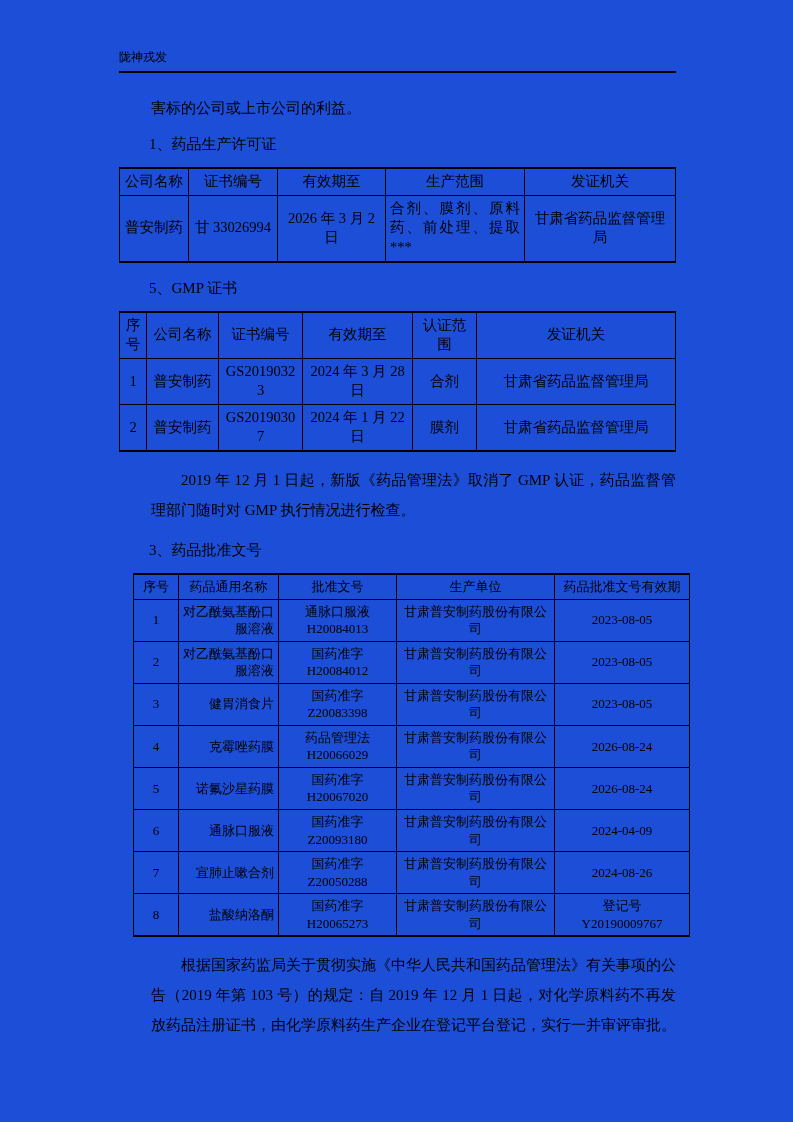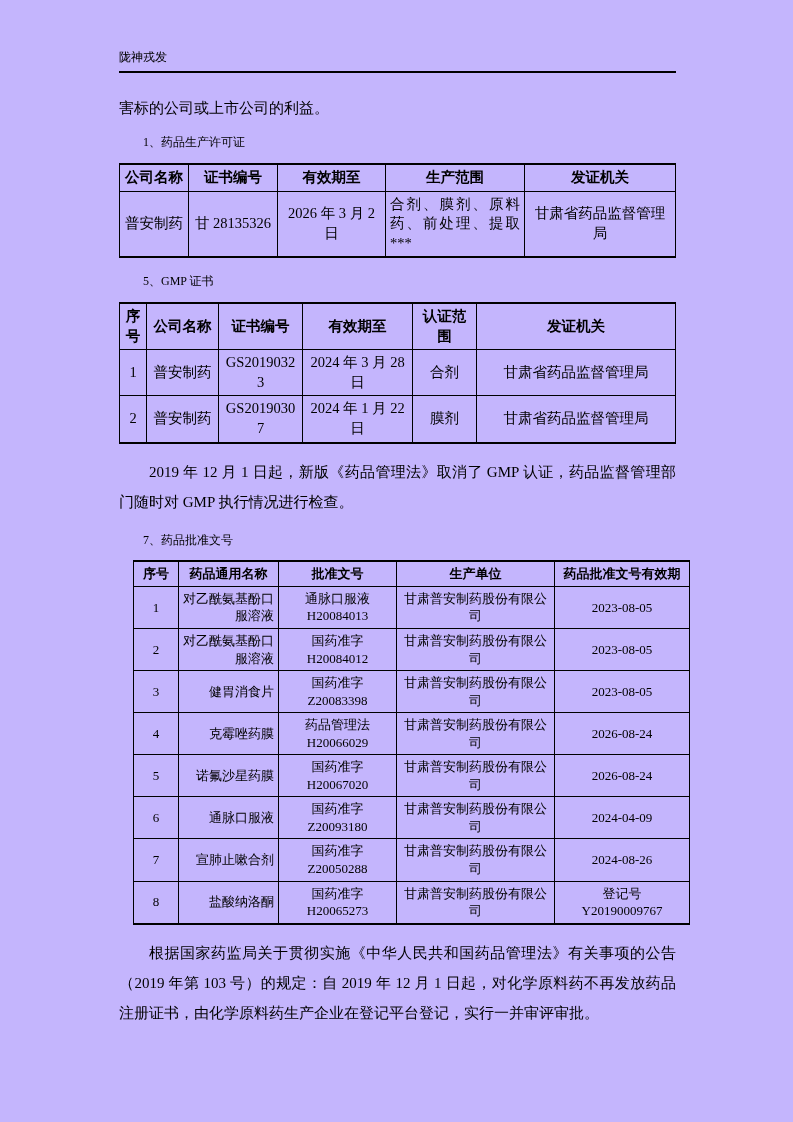--- a/index.html
+++ b/index.html
@@ -2,53 +2,54 @@
 <html><head>
 <meta charset="utf-8">
 <style>
   * { margin: 0; padding: 0; box-sizing: border-box; }
   html, body { background: #e8e8e8; }
   .page {
     position: relative;
     width: 793px;
     height: 1122px;
     margin: 0 auto;
-    background: #c4b5fd;
+    background: #1d4ed8;
     color: #000000;
     font-family: "Liberation Serif", "DejaVu Serif", serif;
     padding: 50px 117px 30px 119px;
     overflow: hidden;
   }
   .running-header {
     display: flex;
     justify-content: space-between;
     align-items: flex-end;
     font-size: 12px;
     line-height: 1.3;
     padding-bottom: 5px;
     border-bottom: 2px solid #000;
   }
   .para {
     font-size: 15px;
     line-height: 1.45;
     margin-top: 25px;
     text-align: justify;
+    margin-left: 32px;
   }
   .para.tall { line-height: 2; margin-top: 13px; }
   .indent { text-indent: 2em; }
   .sec {
     font-family: "Liberation Sans", "DejaVu Sans", sans-serif;
     font-size: 17.5px;
     font-weight: bold;
     line-height: 1.4;
     margin-top: 26px;
     letter-spacing: 0.5px;
   }
   .subhead {
-    font-size: 12px;
+    font-size: 15px;
     line-height: 1.4;
     margin-top: 15px;
     text-indent: 2em;
   }
   table.tbl {
     border-collapse: collapse;
     table-layout: fixed;
     width: 100%;
     margin-top: 12px;
     border-top: 2.5px solid #000;
@@ -57,21 +58,21 @@
     border-right: 1px solid #000;
   }
   table.tbl th, table.tbl td {
     border: 1px solid #000;
     text-align: center;
     vertical-align: middle;
     padding: 3px 4px;
     line-height: 1.35;
     word-break: break-word;
   }
-  table.tbl th { border-bottom: 1.5px solid #000; font-weight: bold; }
+  table.tbl th { border-bottom: 1.5px solid #000; font-weight: normal; }
   table.tbl td { white-space: pre-line; }
   
   .tbl1 { font-size: 14.5px; }
   .tbl1 th:nth-child(1), .tbl1 td:nth-child(1) { width: 69px; }
   .tbl1 th:nth-child(2), .tbl1 td:nth-child(2) { width: 89px; }
   .tbl1 th:nth-child(3), .tbl1 td:nth-child(3) { width: 108px; }
   .tbl1 th:nth-child(4), .tbl1 td:nth-child(4) { width: 139px; }
   .tbl1 td:nth-child(4) { text-align: justify; }
   
   .tbl2 { font-size: 14.5px; }
@@ -116,21 +117,21 @@
           <th>公司名称</th>
           <th>证书编号</th>
           <th>有效期至</th>
           <th>生产范围</th>
           <th>发证机关</th>
         </tr>
       </thead>
       <tbody>
         <tr>
           <td>普安制药</td>
-          <td>甘 28135326</td>
+          <td>甘 33026994</td>
           <td>2026 年 3 月 2 日</td>
           <td>合剂、膜剂、原料药、前处理、提取***</td>
           <td>甘肃省药品监督管理局</td>
         </tr>
       </tbody>
     </table>
 
   <p class="subhead">5、GMP 证书</p>
 
   <table class="tbl tbl2">
@@ -159,21 +160,21 @@
           <td>GS20190307</td>
           <td>2024 年 1 月 22 日</td>
           <td>膜剂</td>
           <td>甘肃省药品监督管理局</td>
         </tr>
       </tbody>
     </table>
 
   <p class="para tall indent">2019 年 12 月 1 日起，新版《药品管理法》取消了 GMP 认证，药品监督管理部门随时对 GMP 执行情况进行检查。</p>
 
-  <p class="subhead">7、药品批准文号</p>
+  <p class="subhead">3、药品批准文号</p>
 
   <table class="tbl tbl3">
       <thead>
         <tr>
           <th>序号</th>
           <th>药品通用名称</th>
           <th>批准文号</th>
           <th>生产单位</th>
           <th>药品批准文号有效期</th>
         </tr>

